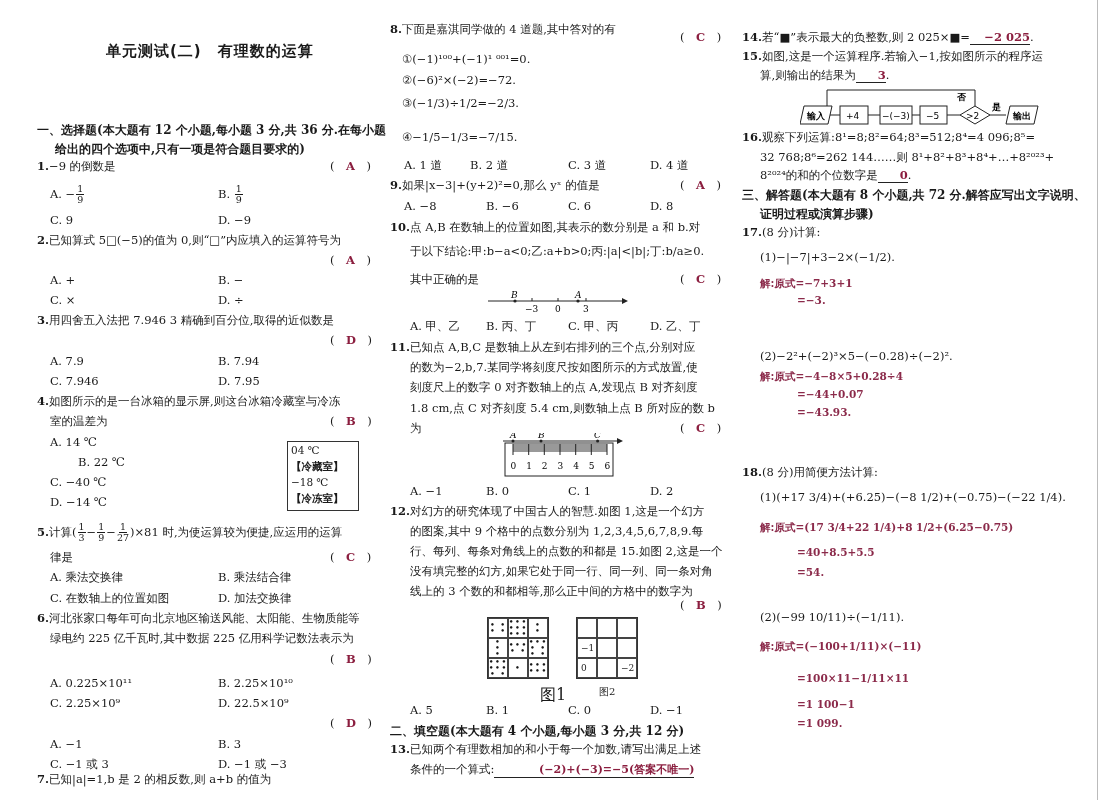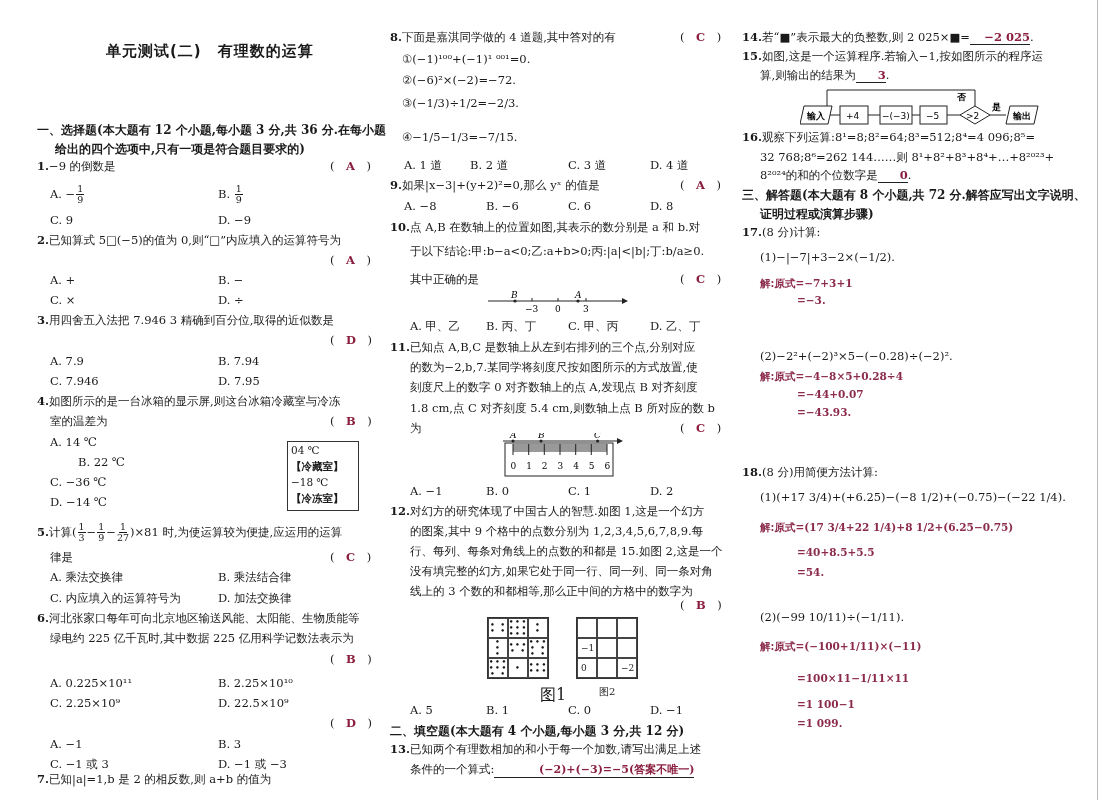--- a/index.html
+++ b/index.html
@@ -58,21 +58,21 @@
 <div class="opt" style="left:50px;top:354px;">A. 7.9</div>
 <div class="opt" style="left:218px;top:354px;">B. 7.94</div>
 <div class="opt" style="left:50px;top:374px;">C. 7.946</div>
 <div class="opt" style="left:218px;top:374px;">D. 7.95</div>
 
 <div class="abs q" style="left:37px;top:394px;"><span class="qn">4.</span><span>如图所示的是一台冰箱的显示屏,则这台冰箱冷藏室与冷冻</span></div>
 <div class="abs q" style="left:50px;top:414px;">室的温差为</div>
 <div class="paren" style="left:330px;top:414px;">(　<span class="ans">B</span>　)</div>
 <div class="opt" style="left:50px;top:435px;">A. 14 ℃</div>
 <div class="opt" style="left:50px;top:455px;margin-left:28px;">B. 22 ℃</div>
-<div class="opt" style="left:50px;top:475px;">C. −36 ℃</div>
+<div class="opt" style="left:50px;top:475px;">C. −40 ℃</div>
 <div class="opt" style="left:50px;top:495px;">D. −14 ℃</div>
 <div class="box" style="left:287px;top:441px;width:70px;height:68px;border-right-width:1px;">
   <div style="font-size:10.5px;line-height:16px;padding-left:3px;">
     <div>04 ℃</div>
     <div style="font-weight:bold;">【冷藏室】</div>
     <div>−18 ℃</div>
     <div style="font-weight:bold;">【冷冻室】</div>
   </div>
 </div>
 
@@ -83,39 +83,39 @@
       <span class="n">1</span>
       <span>9</span>
     </span>−<span class="frac">
       <span class="n">1</span>
       <span>27</span>
     </span><span>)×81 时,为使运算较为便捷,应运用的运算</span></div>
 <div class="abs q" style="left:50px;top:550px;">律是</div>
 <div class="paren" style="left:330px;top:550px;">(　<span class="ans">C</span>　)</div>
 <div class="opt" style="left:50px;top:570px;">A. 乘法交换律</div>
 <div class="opt" style="left:218px;top:570px;">B. 乘法结合律</div>
-<div class="opt" style="left:50px;top:591px;">C. 内应填入的运算符号为</div>
+<div class="opt" style="left:50px;top:591px;">C. 在数轴上的位置如图</div>
 <div class="opt" style="left:218px;top:591px;">D. 加法交换律</div>
 
 <div class="abs q" style="left:37px;top:611px;"><span class="qn">6.</span><span>河北张家口每年可向北京地区输送风能、太阳能、生物质能等</span></div>
 <div class="abs q" style="left:50px;top:631px;">绿电约 225 亿千瓦时,其中数据 225 亿用科学记数法表示为</div>
 <div class="paren" style="left:330px;top:652px;">(　<span class="ans">B</span>　)</div>
 <div class="opt" style="left:50px;top:676px;">A. 0.225×10¹¹</div>
 <div class="opt" style="left:218px;top:676px;">B. 2.25×10¹⁰</div>
 <div class="opt" style="left:50px;top:696px;">C. 2.25×10⁹</div>
 <div class="opt" style="left:218px;top:696px;">D. 22.5×10⁹</div>
 
 <div class="abs q" style="left:37px;top:740px;margin-top:32px;"><span class="qn">7.</span><span>已知|a|=1,b 是 2 的相反数,则 a+b 的值为</span></div>
 <div class="paren" style="left:330px;top:716px;">(　<span class="ans">D</span>　)</div>
 <div class="opt" style="left:50px;top:737px;">A. −1</div>
 <div class="opt" style="left:218px;top:737px;">B. 3</div>
 <div class="opt" style="left:50px;top:757px;">C. −1 或 3</div>
 <div class="opt" style="left:218px;top:757px;">D. −1 或 −3</div>
 
-<div class="abs q" style="left:390px;top:30px;"><span class="qn">8.</span><span>下面是嘉淇同学做的 4 道题,其中答对的有</span></div>
+<div class="abs q" style="left:390px;top:22px;"><span class="qn">8.</span><span>下面是嘉淇同学做的 4 道题,其中答对的有</span></div>
 <div class="paren" style="left:680px;top:30px;">(　<span class="ans">C</span>　)</div>
 <div class="opt" style="left:402px;top:52px;">①(−1)¹⁰⁰+(−1)¹ ⁰⁰¹=0.</div>
 <div class="opt" style="left:402px;top:73px;">②(−6)²×(−2)=−72.</div>
 <div class="opt" style="left:402px;top:96px;">③(−1/3)÷1/2=−2/3.</div>
 <div class="opt" style="left:402px;top:130px;">④−1/5−1/3=−7/15.</div>
 <div class="opt" style="left:404px;top:158px;">A. 1 道</div>
 <div class="opt" style="left:470px;top:158px;">B. 2 道</div>
 <div class="opt" style="left:568px;top:158px;">C. 3 道</div>
 <div class="opt" style="left:650px;top:158px;">D. 4 道</div>
 

